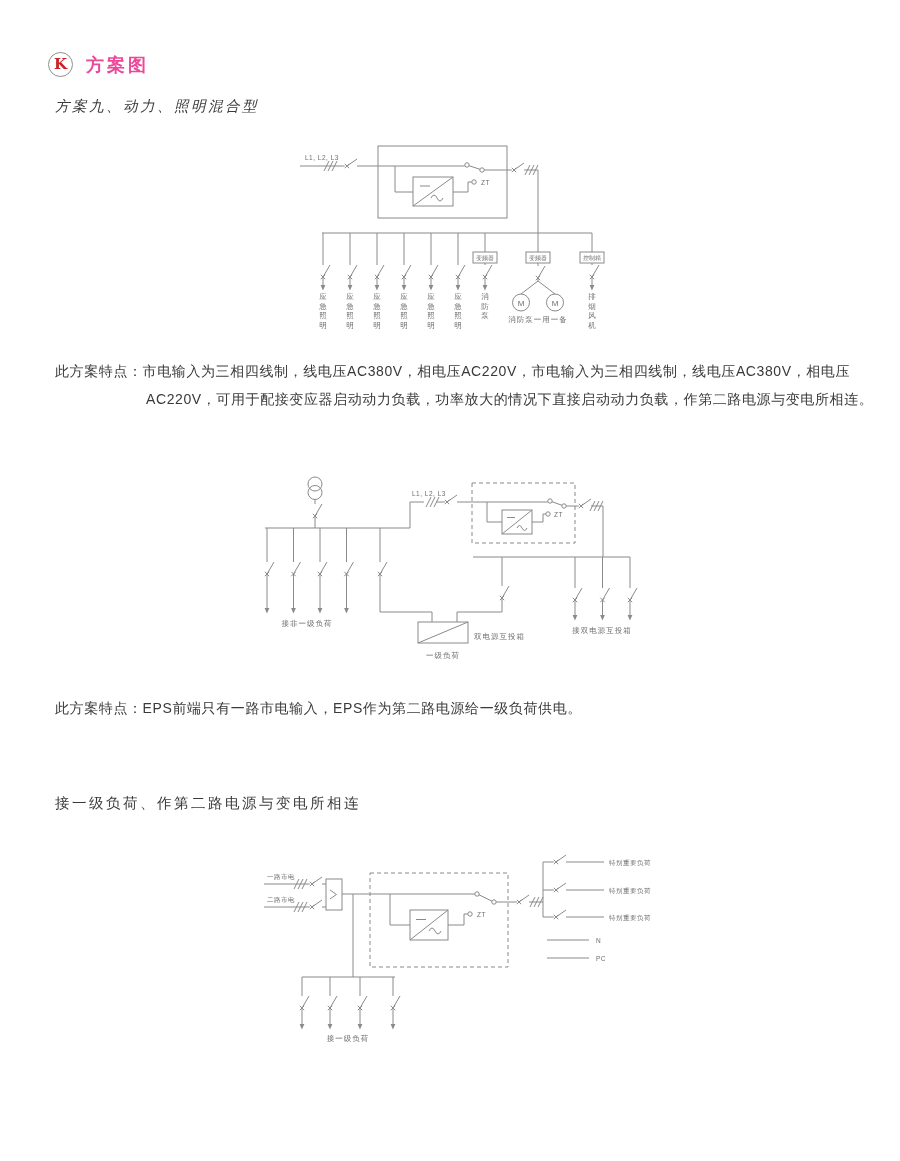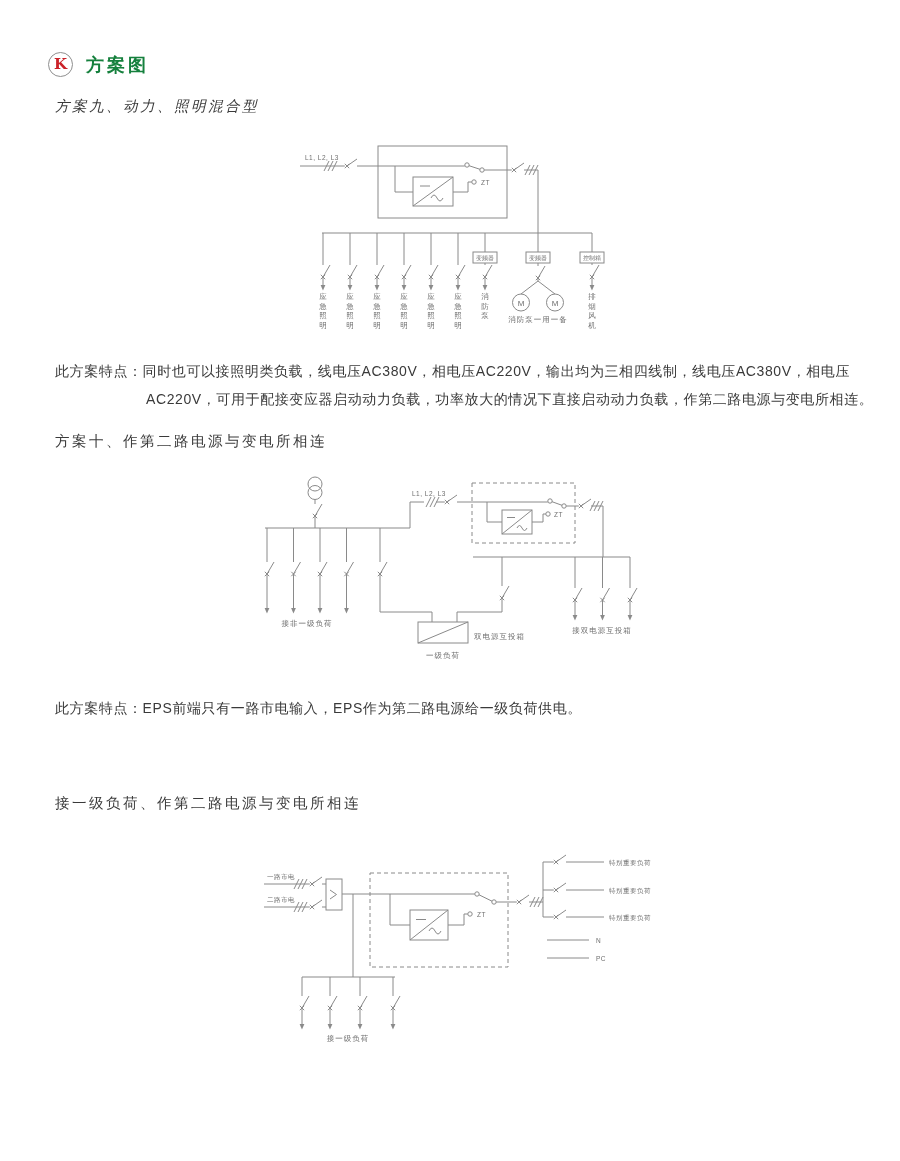--- a/index.html
+++ b/index.html
@@ -3,21 +3,21 @@
 <meta charset="utf-8">
 <style>
   * { margin:0; padding:0; box-sizing:border-box; }
   html,body { background:#ffffff; }
   .page { position:relative; width:900px; height:1161px; background:#ffffff;
           font-family:"Liberation Sans", sans-serif; overflow:hidden; }
   .doc-header { position:absolute; left:48px; top:52px; display:flex; align-items:center; gap:13px; }
   .logo-circle { width:25px; height:25px; border:1.3px solid #8f8f8f; border-radius:50%;
                  display:flex; align-items:center; justify-content:center; background:#fff; }
   .logo-k { font-family:"DejaVu Serif", serif; font-weight:bold; font-size:15px; color:#cb2229; line-height:1; }
-  .doc-title { font-size:18px; font-weight:bold; color:#15803d; letter-spacing:3px;
+  .doc-title { font-size:18px; font-weight:bold; color:#ec4899; letter-spacing:3px;
                font-family:"Liberation Sans", sans-serif; }
   .scheme-title { position:absolute; left:55px; font-size:14.5px; font-weight:normal;
                   color:#3a3a3a; letter-spacing:2.5px; white-space:nowrap; }
   .feature { position:absolute; font-size:14px; color:#3a3a3a; letter-spacing:0.6px; white-space:nowrap; }
   .diag { position:absolute; }
   .diag line, .diag path, .diag rect, .diag circle, .diag polyline
        { stroke:#8a8a8a; fill:none; stroke-width:1; }
   .diag .bus { stroke-width:1.2; }
   .diag .dashed { stroke-dasharray:4 3; }
   .diag .ar { fill:#8a8a8a; stroke:none; }
@@ -155,25 +155,24 @@
       <line x1="592" y1="263" x2="592" y2="265"></line>
       <use href="#d1bkv" x="592" y="277"></use>
         <line x1="592" y1="277" x2="592" y2="285.5"></line>
         <use href="#d1ar" x="592" y="290.5"></use>
     </g>
     <text x="592" y="260.3" class="box-label" text-anchor="middle">控制箱</text>
     <text x="592" y="299" class="vlab" text-anchor="middle"><tspan x="592" dy="0">排</tspan><tspan x="592" dy="9.5">烟</tspan><tspan x="592" dy="9.5">风</tspan><tspan x="592" dy="9.5">机</tspan></text>
   </svg>
 
   <div class="feature" style="left:55px; top:363px;">
-    <span>此方案特点：</span><span>同时也可以接照明类负载，线电压AC380V，相电压AC220V，输出均为三相四线制，线电压AC380V，相电压</span>
+    <span>此方案特点：</span><span>市电输入为三相四线制，线电压AC380V，相电压AC220V，市电输入为三相四线制，线电压AC380V，相电压</span>
   </div>
   <div class="feature" style="left:146px; top:391px;">AC220V，可用于配接变应器启动动力负载，功率放大的情况下直接启动动力负载，作第二路电源与变电所相连。</div>
 
-  <div class="scheme-title" style="top:432px;">方案十、作第二路电源与变电所相连</div>
 
   <svg class="diag" style="left:255px; top:467px;" width="400" height="200" viewBox="255 467 400 200">
     <defs>
       <g id="d2bkv">
           <line x1="0" y1="0" x2="7" y2="-12"></line>
           <path d="M-2.2,-2.2 L2.2,2.2 M-2.2,2.2 L2.2,-2.2"></path>
         </g>
       <g id="d2bkh">
           <line x1="0" y1="0" x2="10" y2="-7"></line>
           <path d="M-2.2,-2.2 L2.2,2.2 M-2.2,2.2 L2.2,-2.2"></path>

